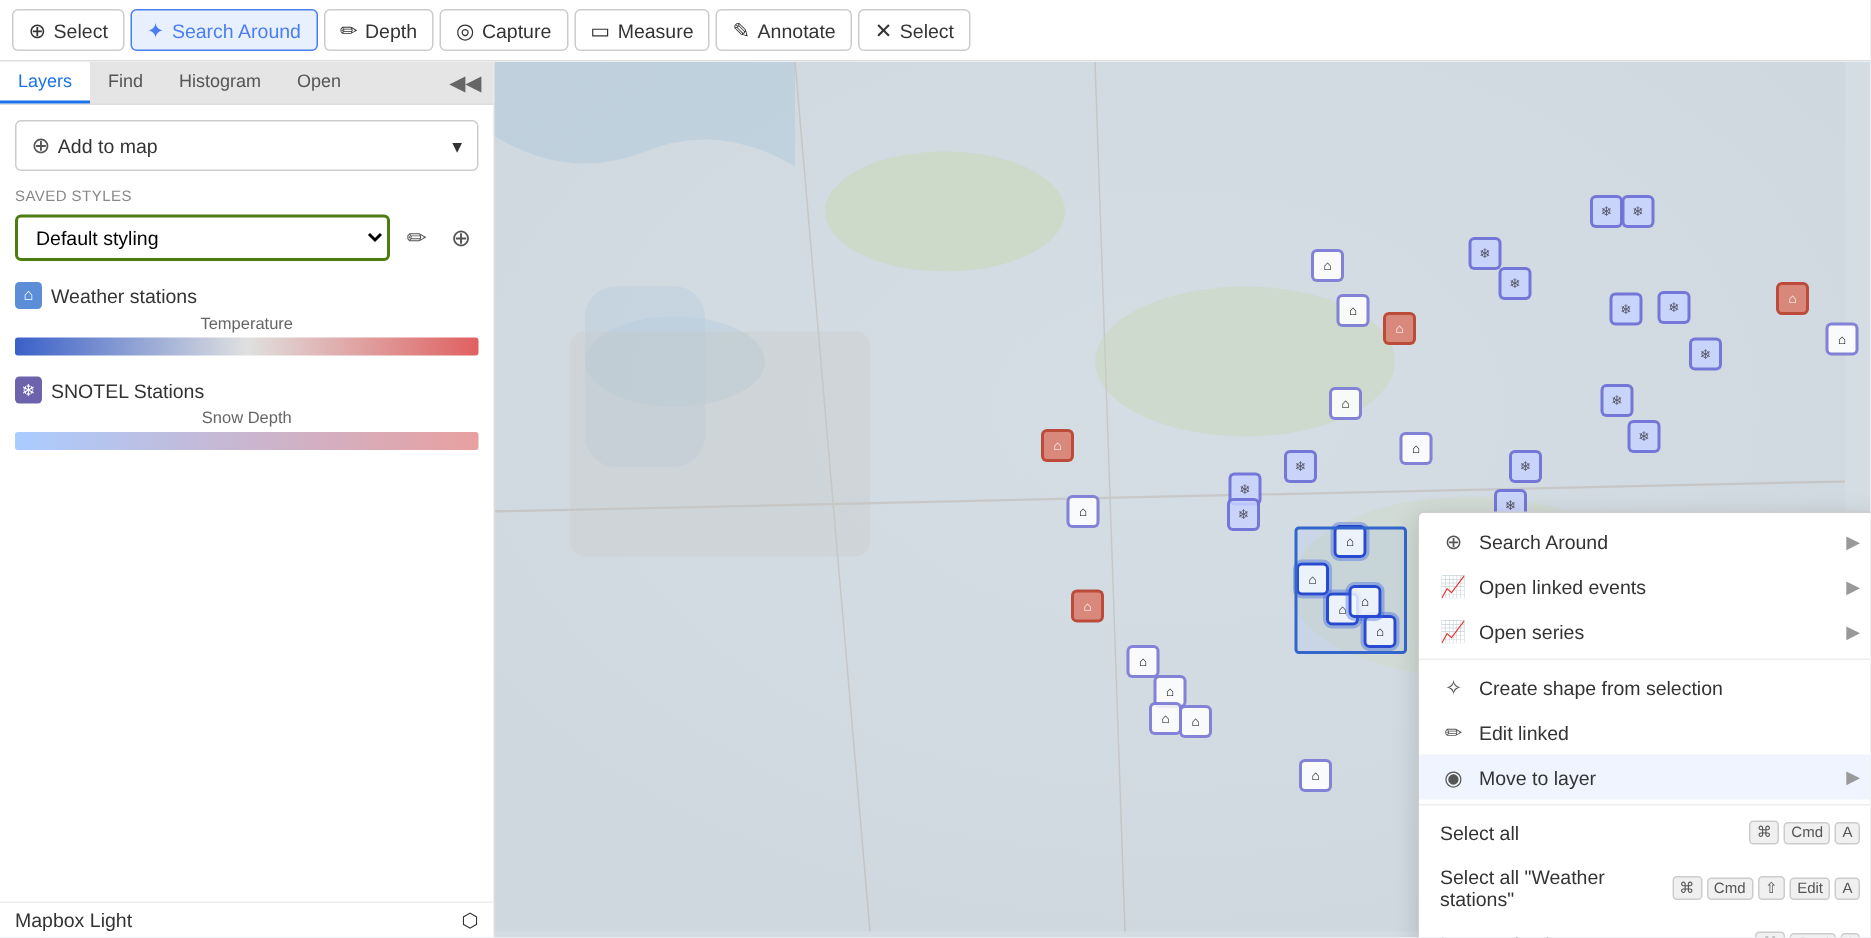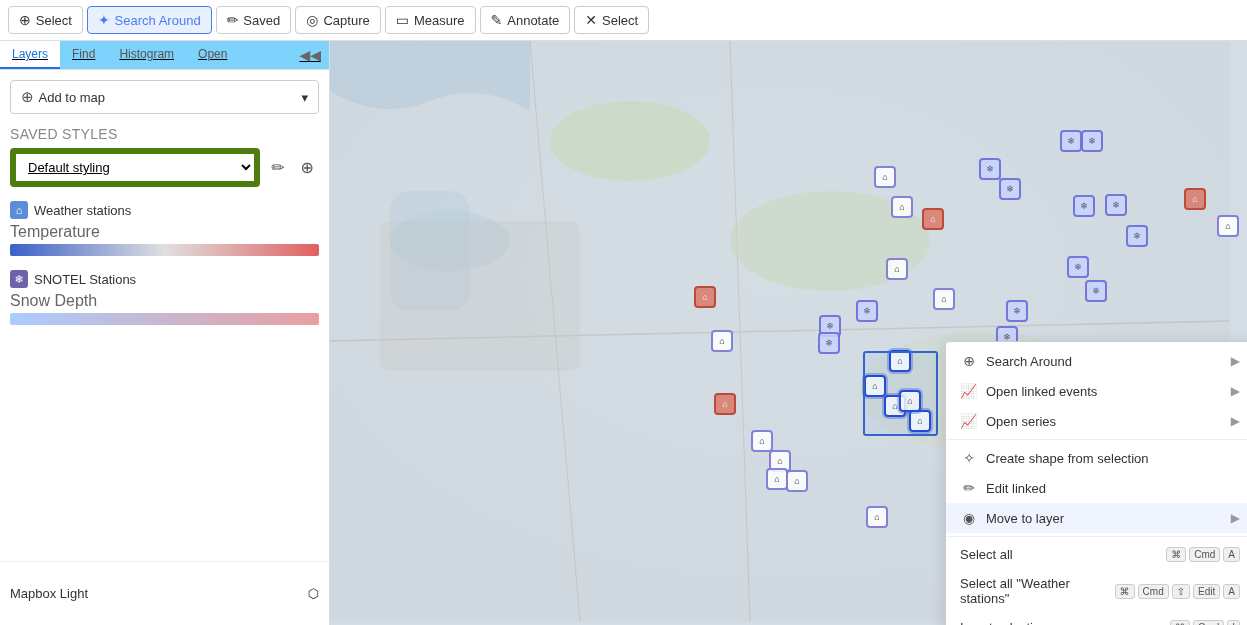--- a/index.html
+++ b/index.html
@@ -18,70 +18,70 @@
       white-space: nowrap;
     }
     .toolbar-btn.active { background: #e8f0fe; border-color: #4a7ef0; color: #4a7ef0; }
     .toolbar-icon { font-size: 14px; }
 
     
     .sidebar {
       width: 330px; background: #fff; border-right: 1px solid #ddd;
       display: flex; flex-direction: column; flex-shrink: 0; overflow-y: auto; z-index: 10;
     }
-    .sidebar-tabs { display: flex; border-bottom: 1px solid #ddd; background: #7dd3fc; text-decoration: underline; }
+    .sidebar-tabs { display: flex; border-bottom: 1px solid #ddd; background: #e5e5e5; }
     .sidebar-tab {
       padding: 6px 12px; font-size: 12px; cursor: pointer; color: #555;
       border-bottom: 2px solid transparent;
     }
     .sidebar-tab.active { color: #1a73e8; border-bottom-color: #1a73e8; background: #fff; font-weight: 500; }
     .sidebar-collapse { margin-left: auto; padding: 6px 8px; cursor: pointer; color: #666; font-size: 14px; }
 
     .sidebar-content { padding: 10px; flex: 1; }
     .add-to-map-btn {
       display: flex; align-items: center; justify-content: space-between;
       width: 100%; padding: 7px 10px; border: 1px solid #ccc; border-radius: 4px;
       background: #fff; cursor: pointer; font-size: 13px; color: #333; margin-bottom: 12px;
     }
     .add-to-map-left { display: flex; align-items: center; gap: 5px; }
 
-    .section-label { font-size: 14px; color: #888; margin-bottom: 6px; font-weight: 500; text-transform: uppercase; letter-spacing: 0.3px; }
+    .section-label { font-size: 10px; color: #888; margin-bottom: 6px; font-weight: 500; text-transform: uppercase; letter-spacing: 0.3px; }
     .style-row { display: flex; align-items: center; gap: 6px; margin-bottom: 14px; }
     .style-select {
-      flex: 1; padding: 5px 8px; border: 6px solid #4d7c0f; border-radius: 4px;
-      font-size: 13px; background: #fff; cursor: pointer; text-decoration: underline;
+      flex: 1; padding: 5px 8px; border: 2px solid #4d7c0f; border-radius: 4px;
+      font-size: 13px; background: #fff; cursor: pointer;
     }
     .icon-btn { padding: 5px; border: none; background: none; cursor: pointer; color: #555; font-size: 16px; }
 
     .objects-header {
       display: flex; align-items: center; justify-content: space-between;
       margin-bottom: 8px;
     }
     .objects-label { font-size: 11px; font-weight: 600; color: #555; text-transform: uppercase; letter-spacing: 0.5px; }
 
     .layer-item { margin-bottom: 14px; }
     .layer-title { display: flex; align-items: center; gap: 6px; font-size: 13px; font-weight: 500; color: #333; margin-bottom: 4px; }
     .layer-icon { width: 18px; height: 18px; border-radius: 3px; display: flex; align-items: center; justify-content: center; font-size: 11px; }
     .layer-icon-ws { background: #5b8dd9; color: #fff; }
     .layer-icon-sn { background: #6c63ac; color: #fff; }
 
-    .legend-label { font-size: 16px; color: #666; margin-bottom: 3px; text-align: left; }
+    .legend-label { font-size: 11px; color: #666; margin-bottom: 3px; text-align: center; }
     .legend-bar {
       height: 12px; border-radius: 2px; margin-bottom: 2px;
       background: linear-gradient(to right, #3a60c8, #e0e0e0, #e06060);
     }
     .legend-bar-sn {
       height: 12px; border-radius: 2px; margin-bottom: 2px;
       background: linear-gradient(to right, #aaccff, #e8a0a0);
     }
     .legend-ticks { display: flex; justify-content: space-between; font-size: 10px; color: #888; }
 
     .basemap-selector {
       display: flex; align-items: center; justify-content: space-between;
-      padding: 24px 10px; border-top: 1px solid #eee; margin-top: auto;
+      padding: 4px 10px; border-top: 1px solid #eee; margin-top: auto;
       cursor: pointer; font-size: 13px; color: #333;
     }
 
     
     .map-area { flex: 1; position: relative; overflow: hidden; background: #e8e8e8; }
 
     
     .context-menu {
       position: absolute; left: 615px; top: 300px;
       background: #fff; border: 1px solid #ccc; border-radius: 4px;
@@ -125,21 +125,21 @@
     <button class="toolbar-btn">
       <span class="toolbar-icon">⊕</span>
       <span>Select</span>
     </button>
     <button class="toolbar-btn active">
       <span class="toolbar-icon">✦</span>
       <span>Search Around</span>
     </button>
     <button class="toolbar-btn">
       <span class="toolbar-icon">✏</span>
-      <span>Saved</span>
+      <span>Depth</span>
     </button>
     <button class="toolbar-btn">
       <span class="toolbar-icon">◎</span>
       <span>Capture</span>
     </button>
     <button class="toolbar-btn">
       <span class="toolbar-icon">▭</span>
       <span>Measure</span>
     </button>
     <button class="toolbar-btn">

